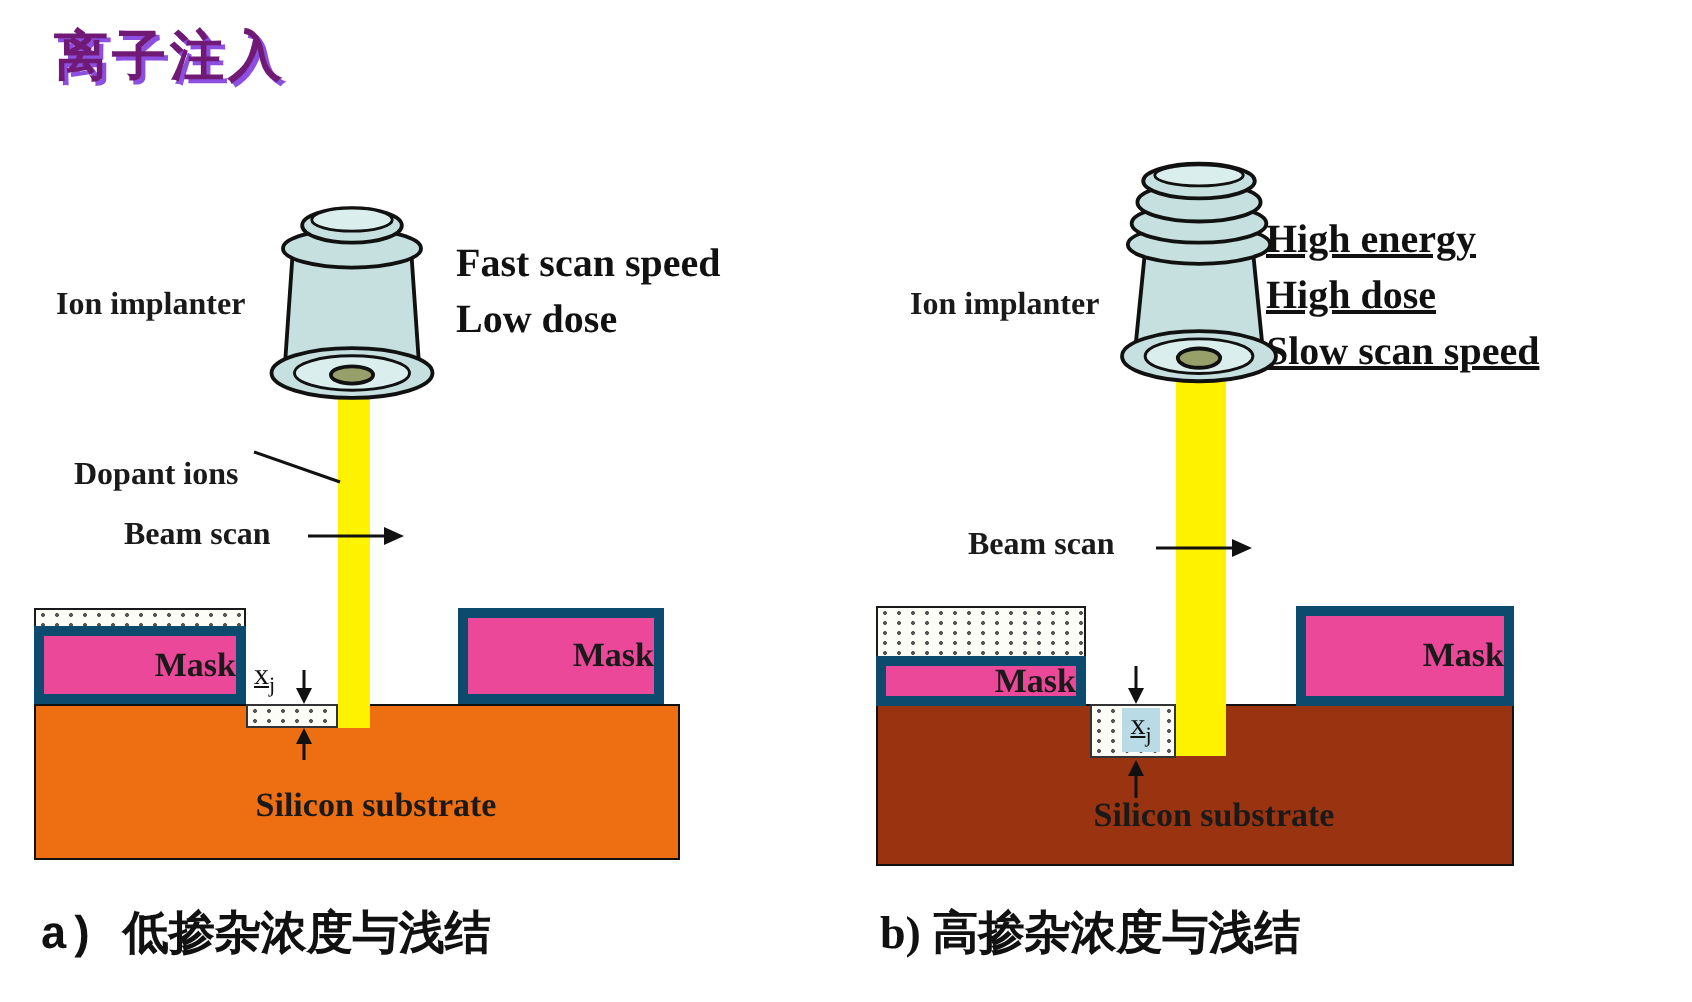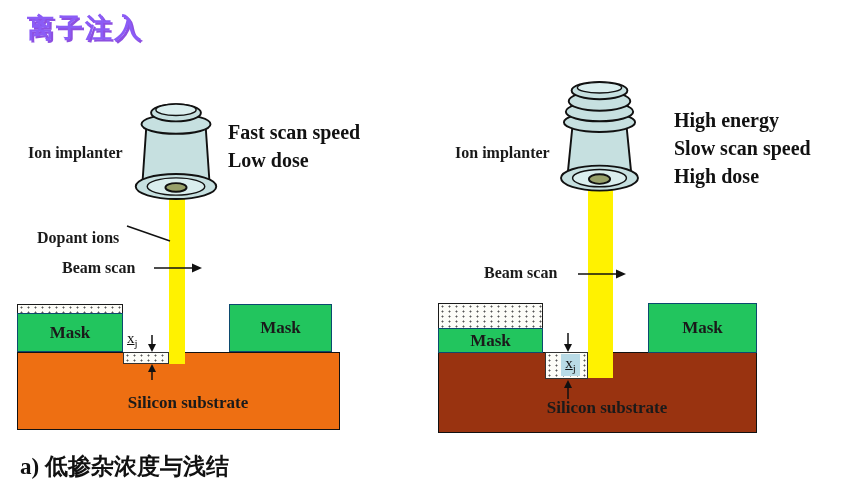--- a/index.html
+++ b/index.html
@@ -1,29 +1,29 @@
 <!DOCTYPE html>
 <html><head>
 <meta charset="utf-8">
 <style>
   html,body{margin:0;padding:0;background:#fff;}
   .stage{position:relative;width:846px;height:501px;background:#ffffff;overflow:hidden;
          font-family:"Liberation Serif","DejaVu Serif",serif;color:#111;}
   .abs{position:absolute;}
-  .title{left:27px;top:10px;font-size:27px;font-weight:bold;color:#8b5cf6;
+  .title{left:27px;top:10px;font-size:27px;font-weight:bold;color:#701a75;
          text-shadow:2px 2px 0 #8d4fe0;letter-spacing:2px;}
   .label{font-size:16px;color:#1a1a1a;white-space:nowrap;font-weight:bold;}
   .settings{font-size:20px;font-weight:bold;line-height:28px;white-space:nowrap;color:#111;}
   .beam{background:#fff200;z-index:1;}
   .implanter{z-index:3;}
   .stipple{background-color:#fdfdf8;
            background-image:radial-gradient(circle,#555 0.9px,transparent 1.1px);
            background-size:7px 5px;border:1px solid #1a1a1a;box-sizing:border-box;z-index:2;}
-  .mask{background:#22c55e;border:1px solid #0c4a6e;box-sizing:border-box;z-index:2;
-        display:flex;align-items:center;justify-content:center;}
+  .mask{background:#ec4899;border:5px solid #0c4a6e;box-sizing:border-box;z-index:2;
+        display:flex;align-items:center;justify-content:flex-end;}
   .mask .label{font-size:17px;}
   .substrate{border:1px solid #111;box-sizing:border-box;z-index:0;}
   .substrate-a{background:#ee6f12;}
   .substrate-b{background:#993310;}
   .substrate .label{position:absolute;left:0;right:0;text-align:center;font-size:17px;padding-left:19px;}
   .xj{font-size:15px;z-index:4;line-height:1;text-decoration:underline;}
   .xj sub{font-size:11px;}
   .xj-box{background:#b9dbe6;z-index:4;display:flex;align-items:center;justify-content:center;}
   .caption{font-size:23px;font-weight:bold;white-space:nowrap;color:#111;}
   svg.arrow,svg.pointer{z-index:4;overflow:visible;}
@@ -86,44 +86,44 @@
   </div>
   <svg class="abs arrow" style="left:146px;top:335px;" width="12" height="17">
     <line x1="6" y1="0" x2="6" y2="10" stroke="#111" stroke-width="1.5"></line>
     <polygon points="2,9 10,9 6,17" fill="#111"></polygon>
   </svg>
   <svg class="abs arrow" style="left:146px;top:364px;" width="12" height="16">
     <polygon points="2,8 10,8 6,0" fill="#111"></polygon>
     <line x1="6" y1="7" x2="6" y2="16" stroke="#111" stroke-width="1.5"></line>
   </svg>
 
-  <div class="abs caption" style="left:20px;top:451px;">a) 低掺杂浓度与浅结</div>
+  <div class="abs caption" style="left:20px;top:451px;font-family:Liberation Mono, monospace;">a) 低掺杂浓度与浅结</div>
 
   <div class="abs beam" style="left:588px;top:178px;width:25px;height:200px;"></div>
 
   <svg class="abs implanter" style="left:551px;top:79px;" width="97" height="127" viewBox="0 0 100 132">
     <g fill="#c6e0e0" stroke="#111" stroke-width="2">
       <path d="M22,48 L17,98 L83,98 L78,48 Z"></path>
       <ellipse cx="50" cy="45" rx="37" ry="10"></ellipse>
       <ellipse cx="50" cy="34" rx="35" ry="10"></ellipse>
       <ellipse cx="50" cy="23" rx="32" ry="10"></ellipse>
       <ellipse cx="50" cy="12" rx="29" ry="9"></ellipse>
       <ellipse cx="50" cy="9" rx="23" ry="5.5" fill="#daeeee" stroke-width="1.5"></ellipse>
       <ellipse cx="50" cy="103" rx="40" ry="13"></ellipse>
       <ellipse cx="50" cy="103" rx="28" ry="9" fill="#daeeee" stroke-width="1.5"></ellipse>
       <ellipse cx="50" cy="104" rx="11" ry="5" fill="#97a06a"></ellipse>
     </g>
   </svg>
 
   <div class="abs label" style="left:455px;top:144px;">Ion implanter</div>
 
-  <div class="abs settings" style="left:674px;top:106px;">
+  <div class="abs settings" style="left:633px;top:106px;text-decoration:underline;">
     <div>High energy</div>
+    <div>High dose</div>
     <div>Slow scan speed</div>
-    <div>High dose</div>
   </div>
 
   <div class="abs label" style="left:484px;top:264px;">Beam scan</div>
   <svg class="abs arrow" style="left:578px;top:268px;" width="48" height="12">
     <line x1="0" y1="6" x2="38" y2="6" stroke="#111" stroke-width="1.5"></line>
     <polygon points="38,1.5 48,6 38,10.5" fill="#111"></polygon>
   </svg>
 
   <div class="abs stipple" style="left:438px;top:303px;width:105px;height:26px;"></div>
   <div class="abs mask" style="left:438px;top:328px;width:105px;height:25px;">
@@ -143,14 +143,15 @@
   </div>
   <svg class="abs arrow" style="left:562px;top:333px;" width="12" height="19">
     <line x1="6" y1="0" x2="6" y2="12" stroke="#111" stroke-width="1.5"></line>
     <polygon points="2,11 10,11 6,19" fill="#111"></polygon>
   </svg>
   <svg class="abs arrow" style="left:562px;top:380px;" width="12" height="19">
     <polygon points="2,8 10,8 6,0" fill="#111"></polygon>
     <line x1="6" y1="7" x2="6" y2="19" stroke="#111" stroke-width="1.5"></line>
   </svg>
 
+  <div class="abs caption" style="left:440px;top:451px;">b) 高掺杂浓度与浅结</div>
 
 </div>
 
 </body></html>

